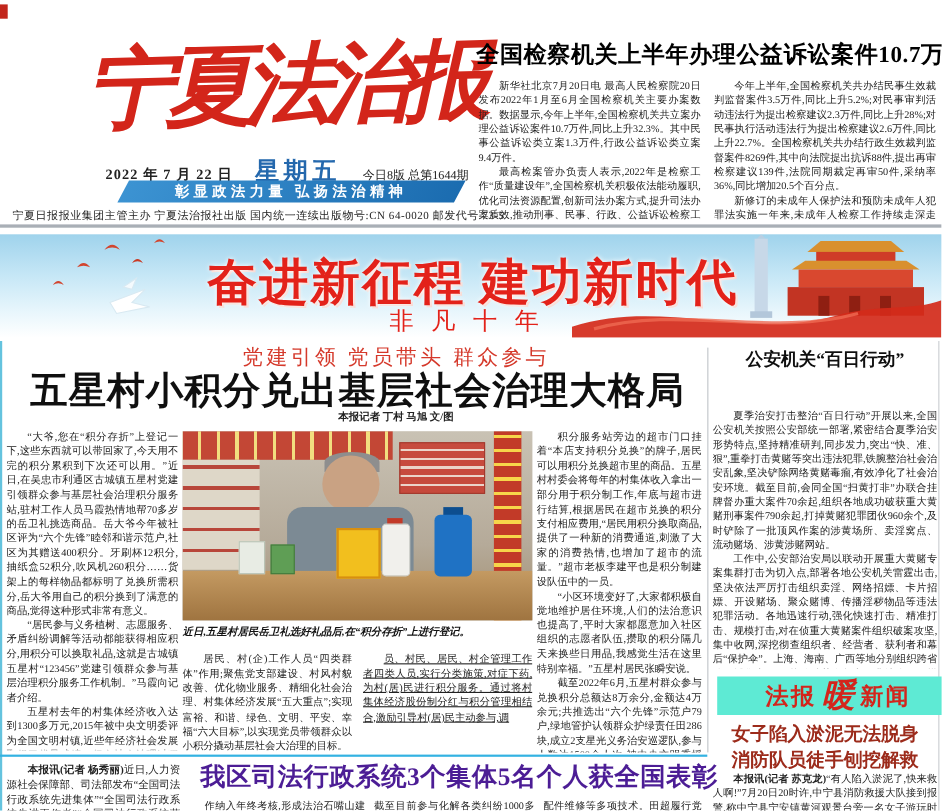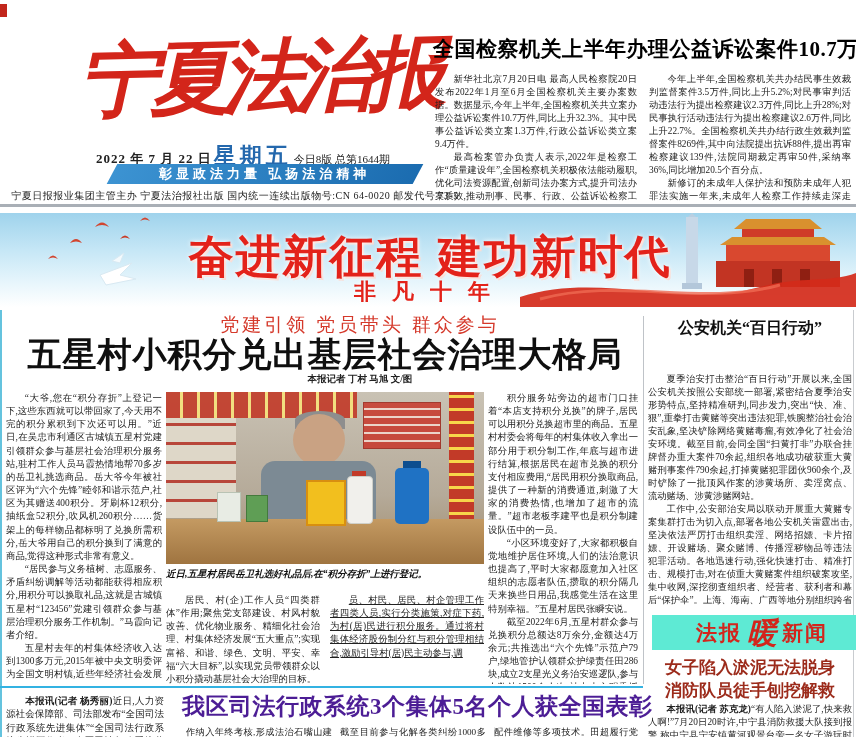--- a/index.html
+++ b/index.html
@@ -8,21 +8,21 @@
   .abs{position:absolute;}
   p{margin:0;text-indent:2em;}
   .jtext{text-align:justify;overflow:hidden;line-height:1.4;}
   b.lead{font-weight:bold;}
 
   
   .corner-mark{left:0;top:4px;width:7px;height:13px;background:#c2261c;}
   .masthead{left:78px;top:28px;width:372px;height:118px;color:#d3251a;
             font-size:80px;font-weight:bold;font-style:italic;letter-spacing:-8px;
             font-family:"DejaVu Serif",serif;transform:rotate(-1.5deg);line-height:1.2;}
-  .date-line{left:96px;top:141px;width:345px;display:flex;align-items:baseline;gap:2px;white-space:nowrap;}
+  .date-line{left:96px;top:141px;width:345px;display:flex;align-items:baseline;gap:20px;white-space:nowrap;}
   .date-txt{font-size:13px;font-weight:bold;letter-spacing:1px;}
   .weekday{font-size:22px;font-weight:bold;color:#2468ad;letter-spacing:4px;}
   .edition{font-size:11px;}
   .slogan-bar{left:112px;top:164px;width:306px;height:20px;
               background:linear-gradient(90deg,#3c93d2,#1b6cb0);transform:skewX(-28deg);
               display:flex;align-items:center;justify-content:center;}
   .slogan-bar span{transform:skewX(28deg);color:#fff;font-size:13px;font-weight:bold;letter-spacing:4px;white-space:nowrap;}
   .publisher{left:0;top:189px;width:470px;text-align:center;font-size:10px;letter-spacing:.5px;}
   .header-rule{left:0;top:204px;width:856px;height:3px;background:#a9afb6;}
 
@@ -31,21 +31,21 @@
                white-space:nowrap;letter-spacing:.5px;color:#000;}
   .tr-col{top:73px;width:202px;height:130px;font-size:9.3px;}
   .tr-col1{left:435px;} .tr-col2{left:649px;}
 
   
   .banner{left:0;top:213px;width:856px;height:94px;overflow:hidden;
           background:linear-gradient(180deg,#9fd3ec 0%,#c6e7f6 40%,#e8f6fc 75%,#ffffff 100%);}
   .banner-title{left:140px;top:14px;width:580px;text-align:center;font-size:45px;font-weight:bold;
                 color:#e3221a;letter-spacing:2px;white-space:nowrap;
                 text-shadow:0 0 5px #fff,2px 2px 0 #f8d9d2;}
-  .banner-sub{left:140px;top:64px;width:580px;text-align:center;font-size:22px;font-weight:bold;
+  .banner-sub{left:140px;top:64px;width:580px;text-align:center;font-size:22px;font-weight:normal;
               color:#e3221a;letter-spacing:16px;text-shadow:0 0 4px #fff;}
   .banner-art{left:0;top:0;width:856px;height:94px;}
 
   
   .left-edge{left:0;top:310px;width:2px;height:427px;background:#64c3de;}
   .right-edge{left:853px;top:310px;width:1px;height:427px;background:#c9ccd0;}
   .v-divider{left:643px;top:316px;width:1px;height:368px;background:#bfc3c8;}
   .bottom-rule{left:0;top:686px;width:643px;height:2px;background:#33b2e2;}
 
   

